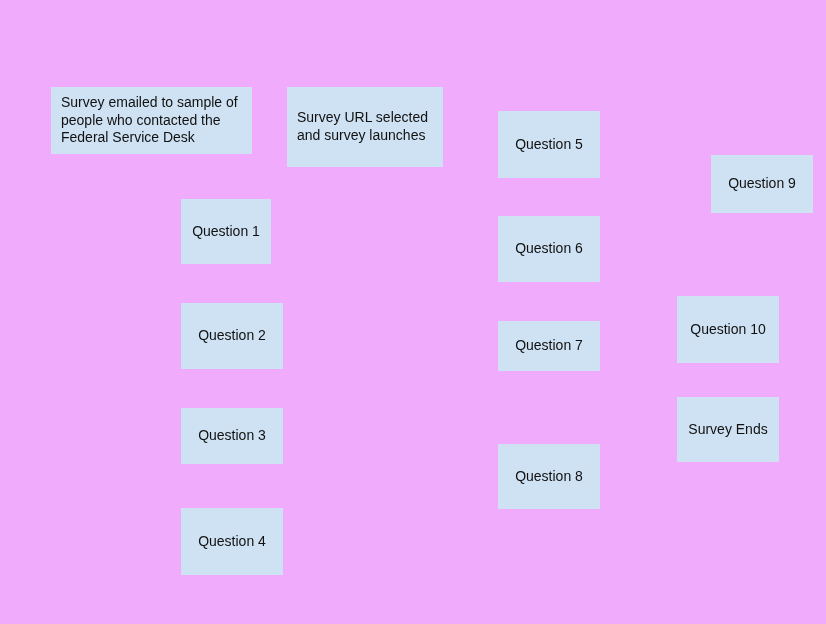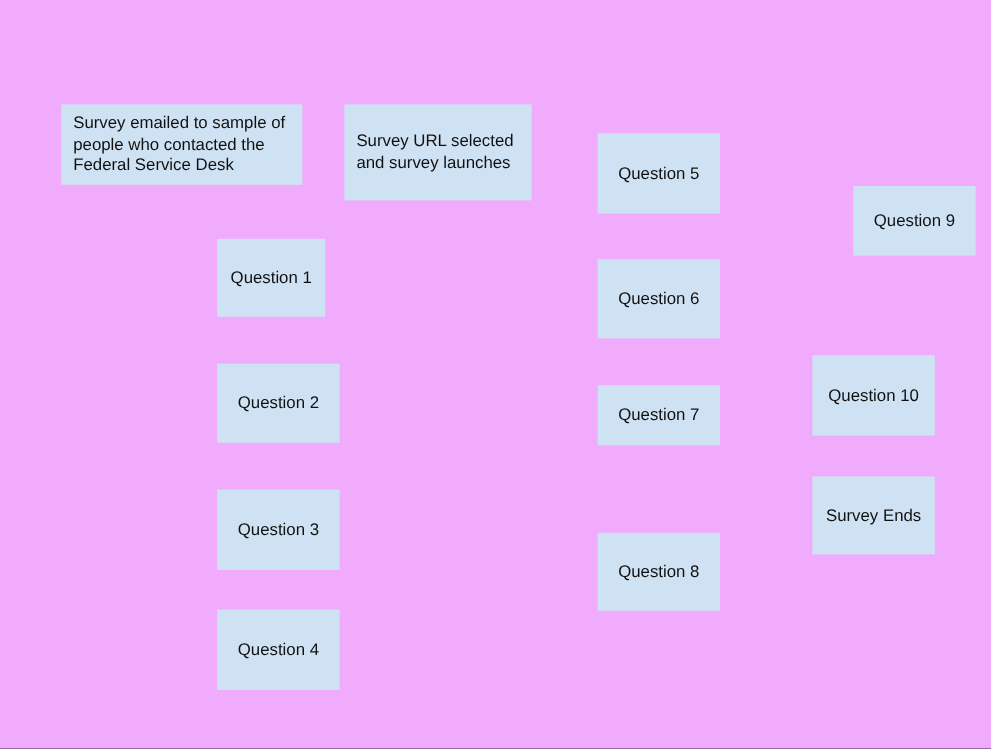--- a/index.html
+++ b/index.html
@@ -30,21 +30,21 @@
   .node.align-left {
     justify-content: flex-start;
     text-align: left;
     padding: 4px 10px;
   }
   
   .n0  { left: 51px;  top: 87px;  width: 201px; height: 67px; }
   .n1  { left: 287px; top: 87px;  width: 156px; height: 80px; }
   .n2  { left: 181px; top: 199px; width: 90px; height: 65px; }
   .n3  { left: 181px; top: 303px; width: 102px; height: 66px; }
-  .n4  { left: 181px; top: 408px; width: 102px; height: 67px; }
+  .n4  { left: 181px; top: 408px; width: 102px; height: 56px; }
   .n5  { left: 181px; top: 508px; width: 102px; height: 67px; text-align: center; }
   .n6  { left: 498px; top: 111px; width: 102px; height: 67px; }
   .n7  { left: 498px; top: 216px; width: 102px; height: 66px; }
   .n8  { left: 498px; top: 321px; width: 102px; height: 50px; }
   .n9  { left: 498px; top: 444px; width: 102px; height: 65px; }
   .n10 { left: 677px; top: 155px; width: 102px; height: 58px; margin-left: 34px; }
   .n11 { left: 677px; top: 296px; width: 102px; height: 67px; justify-content: center; }
   .n12 { left: 677px; top: 397px; width: 102px; height: 65px; }
 </style>
 </head>

